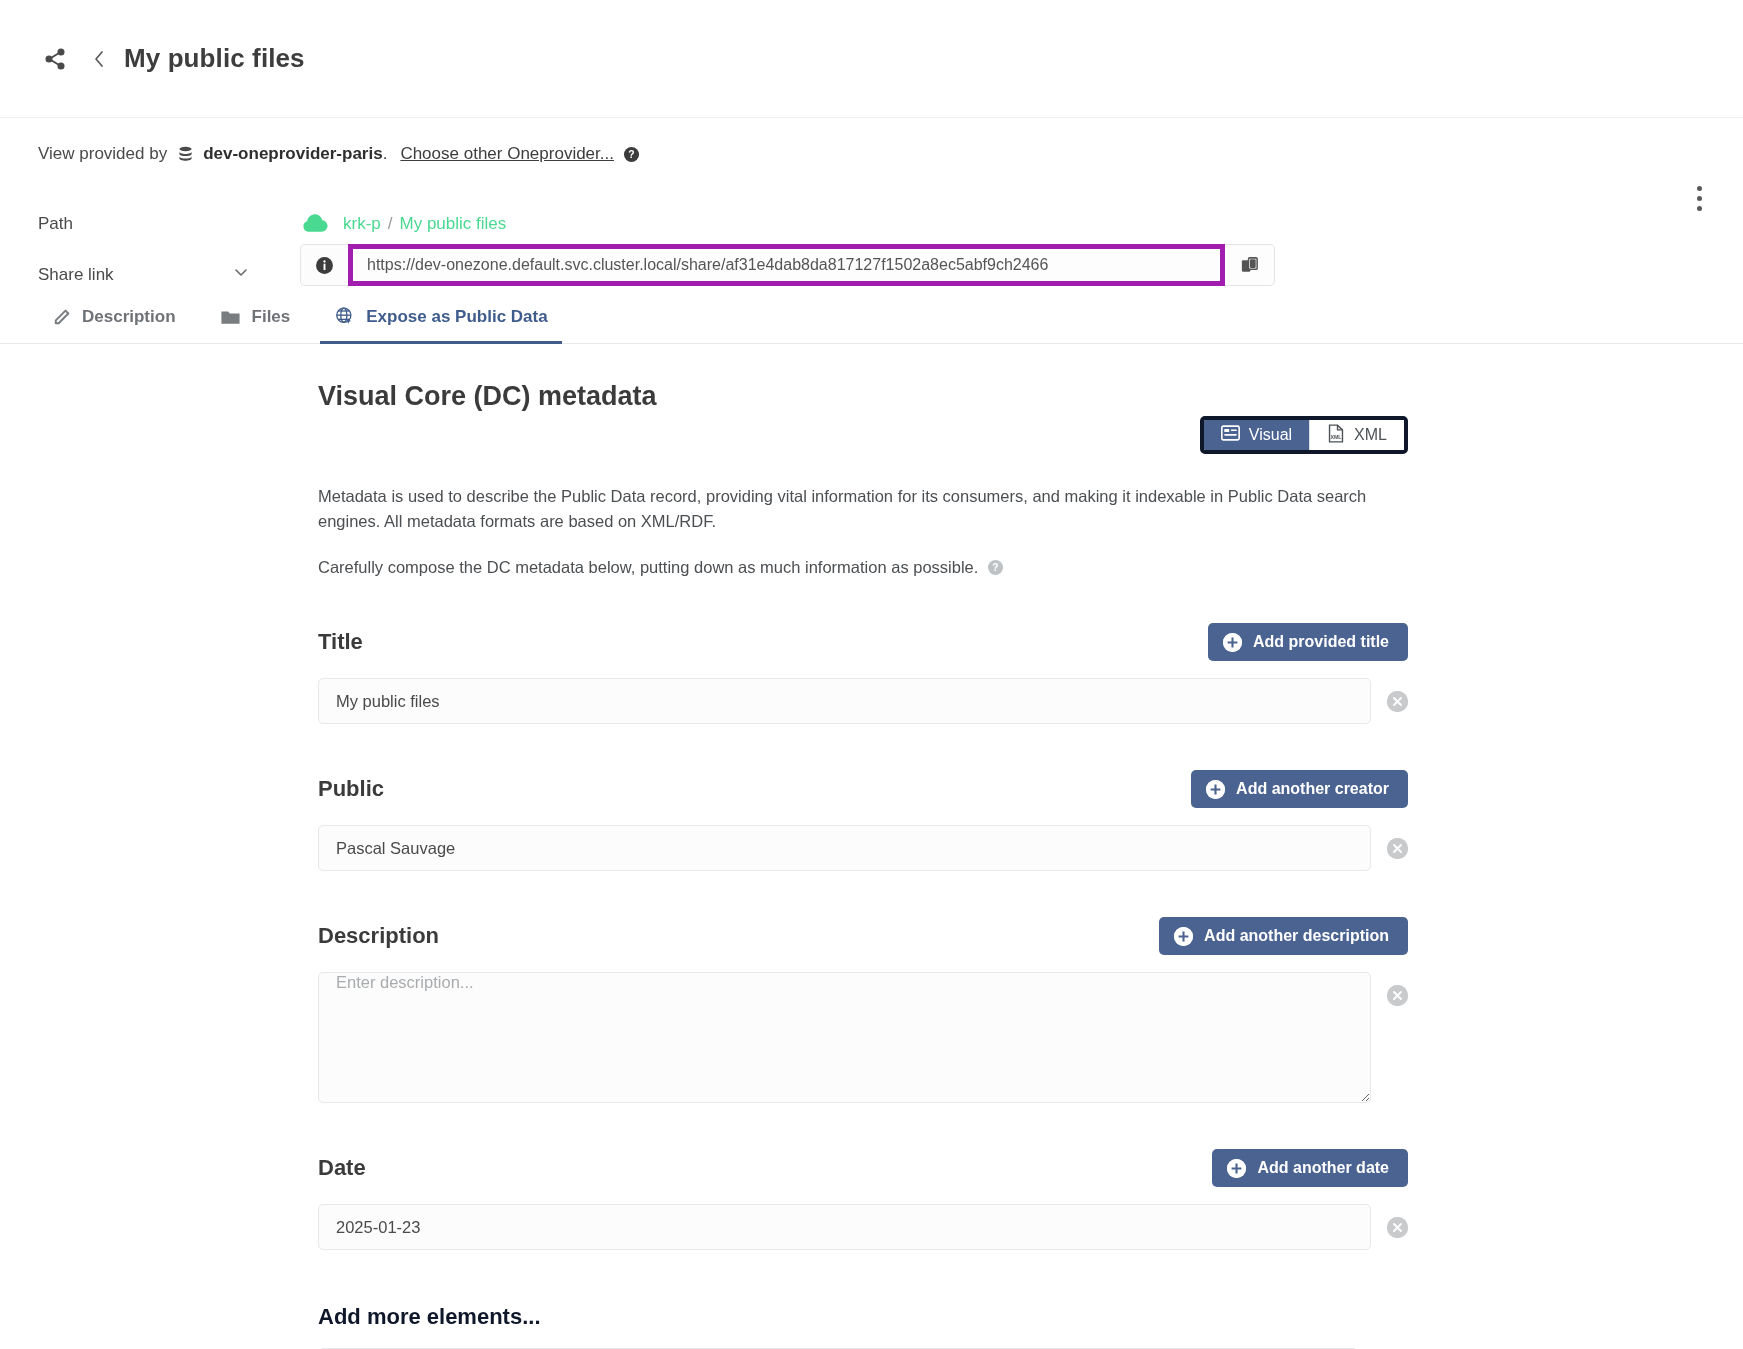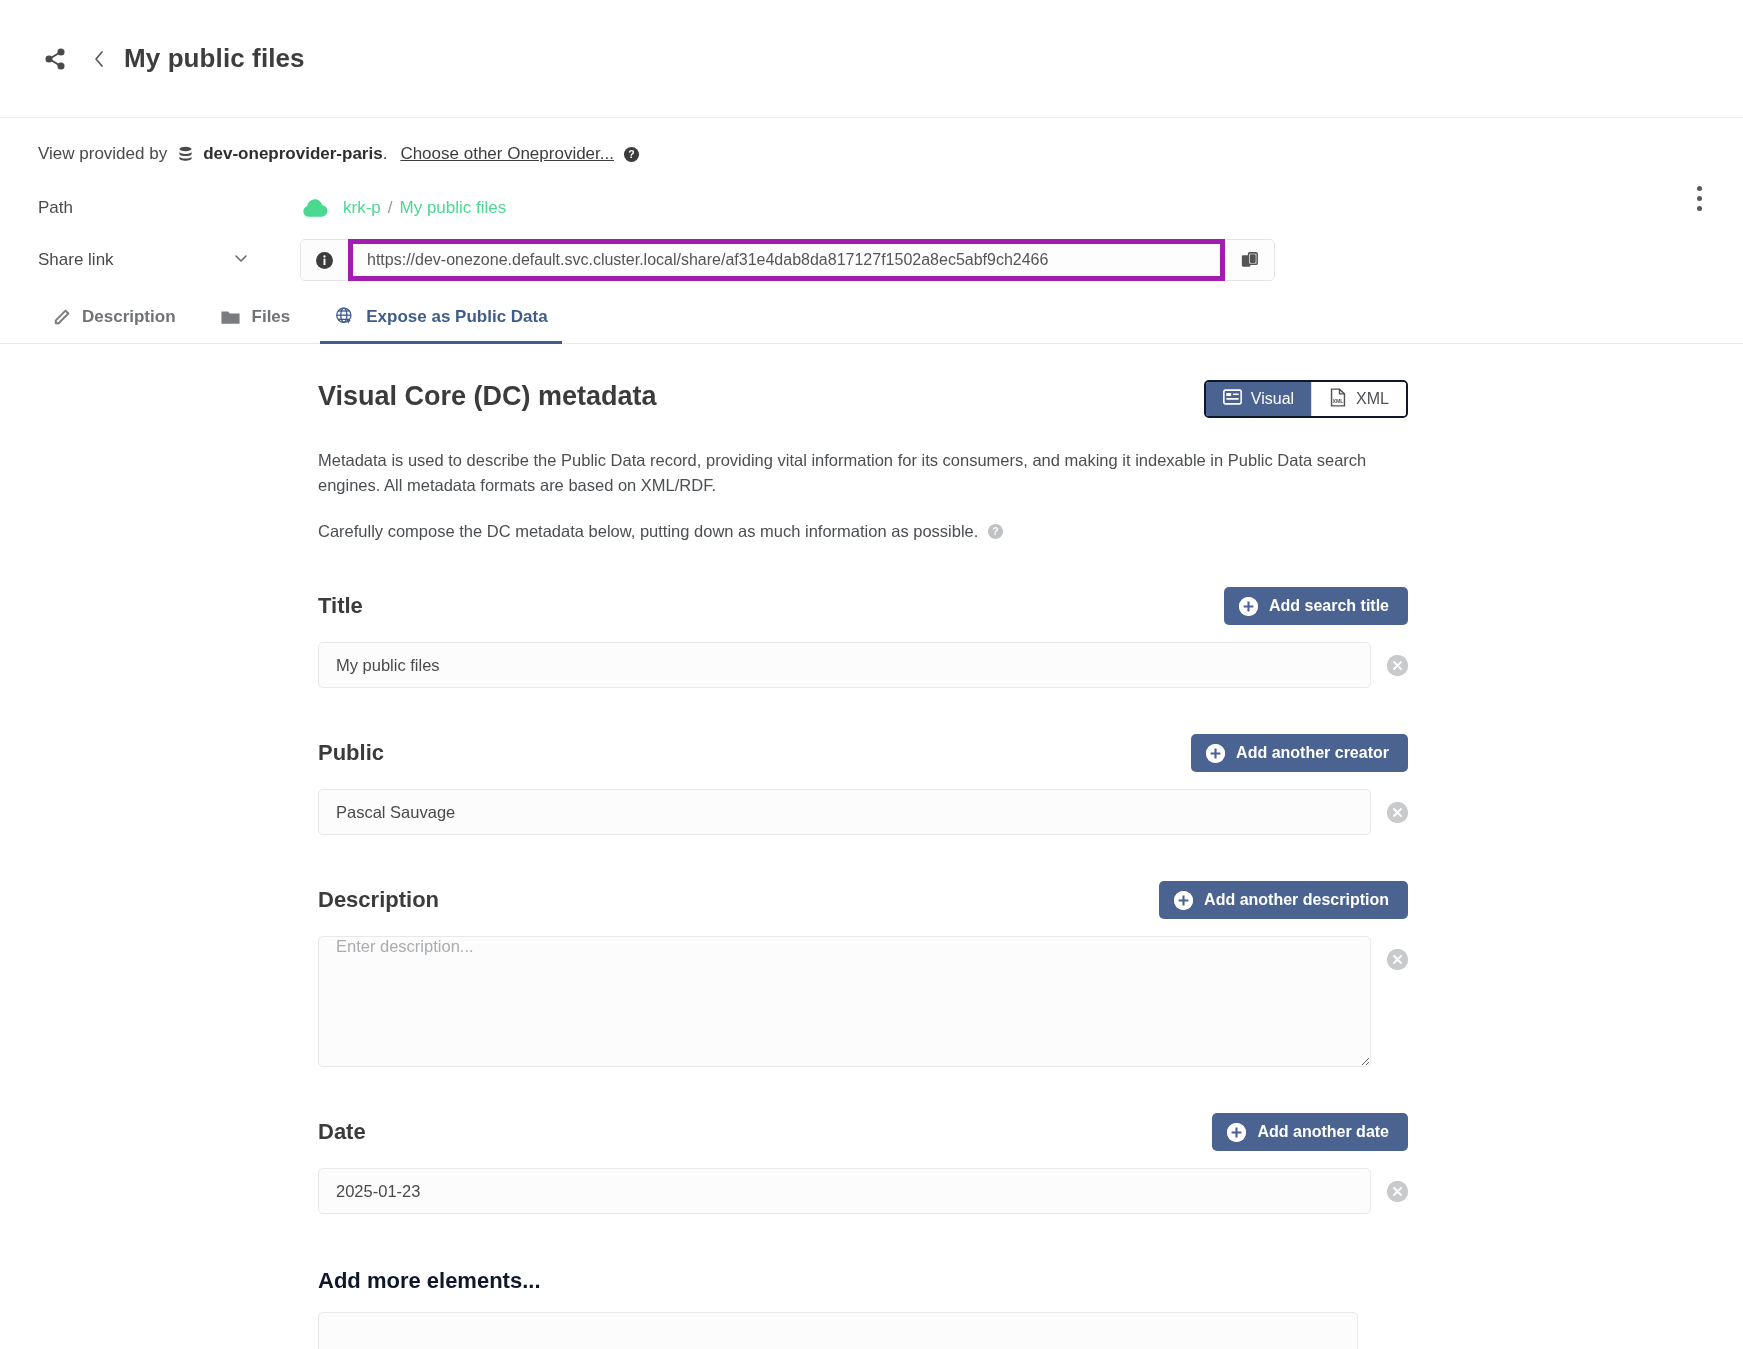--- a/index.html
+++ b/index.html
@@ -60,21 +60,21 @@
   .qmark {
     display: inline-flex;
     align-items: center;
     margin-left: 9px;
   }
 
   
   .meta-block { padding: 10px 38px 0 38px; position: relative; }
   .meta-row {
     display: flex;
-    align-items: center;
+    align-items: flex-end;
     min-height: 52px;
   }
   .meta-label {
     width: 262px;
     font-size: 17px;
     color: #4a4a4a;
     flex: 0 0 262px;
     display:flex; align-items:center; justify-content: space-between;
     padding-right: 50px;
   }
@@ -182,24 +182,25 @@
   }
   .dc-title {
     font-size: 27px;
     font-weight: 700;
     color: #3b3b3b;
     margin: 0;
     line-height: 1.2;
   }
   .seg {
     display: flex;
-    border: 2px solid #0f172a;
+    border: 4px solid #0f172a;
     border-radius: 5px;
     overflow: hidden;
     height: 38px;
+    margin-top: 36px;
   }
   .seg-btn {
     display: flex; align-items: center;
     gap: 9px;
     padding: 0 17px;
     font-size: 16px;
     background: #fff;
     color: #4e5357;
     cursor: pointer;
     border: none;
@@ -496,21 +497,21 @@
     <div class="field-group">
       <div class="fg-head">
         <span class="fg-label">Title</span>
         <button class="btn-add">
           <span class="plus-badge">
             <svg width="19" height="19" viewBox="0 0 19 19">
                 <circle cx="9.5" cy="9.5" r="9.5" fill="#fff"></circle>
                 <path d="M8.45 4.6h2.1v3.85h3.85v2.1H10.55v3.85h-2.1V10.55H4.6v-2.1h3.85z" fill="#4a6390"></path>
               </svg>
           </span>
-          <span>Add search title</span>
+          <span>Add provided title</span>
         </button>
       </div>
       <div class="fg-row">
         <input class="txt-input" type="text" value="My public files" style="">
         <span class="rm-btn">
           <svg width="21" height="21" viewBox="0 0 21 21">
               <circle cx="10.5" cy="10.5" r="10.5" fill="#c8cacc"></circle>
               <path d="M7 7l7 7M14 7l-7 7" stroke="#fff" stroke-width="1.9" stroke-linecap="round"></path>
             </svg>
         </span>

